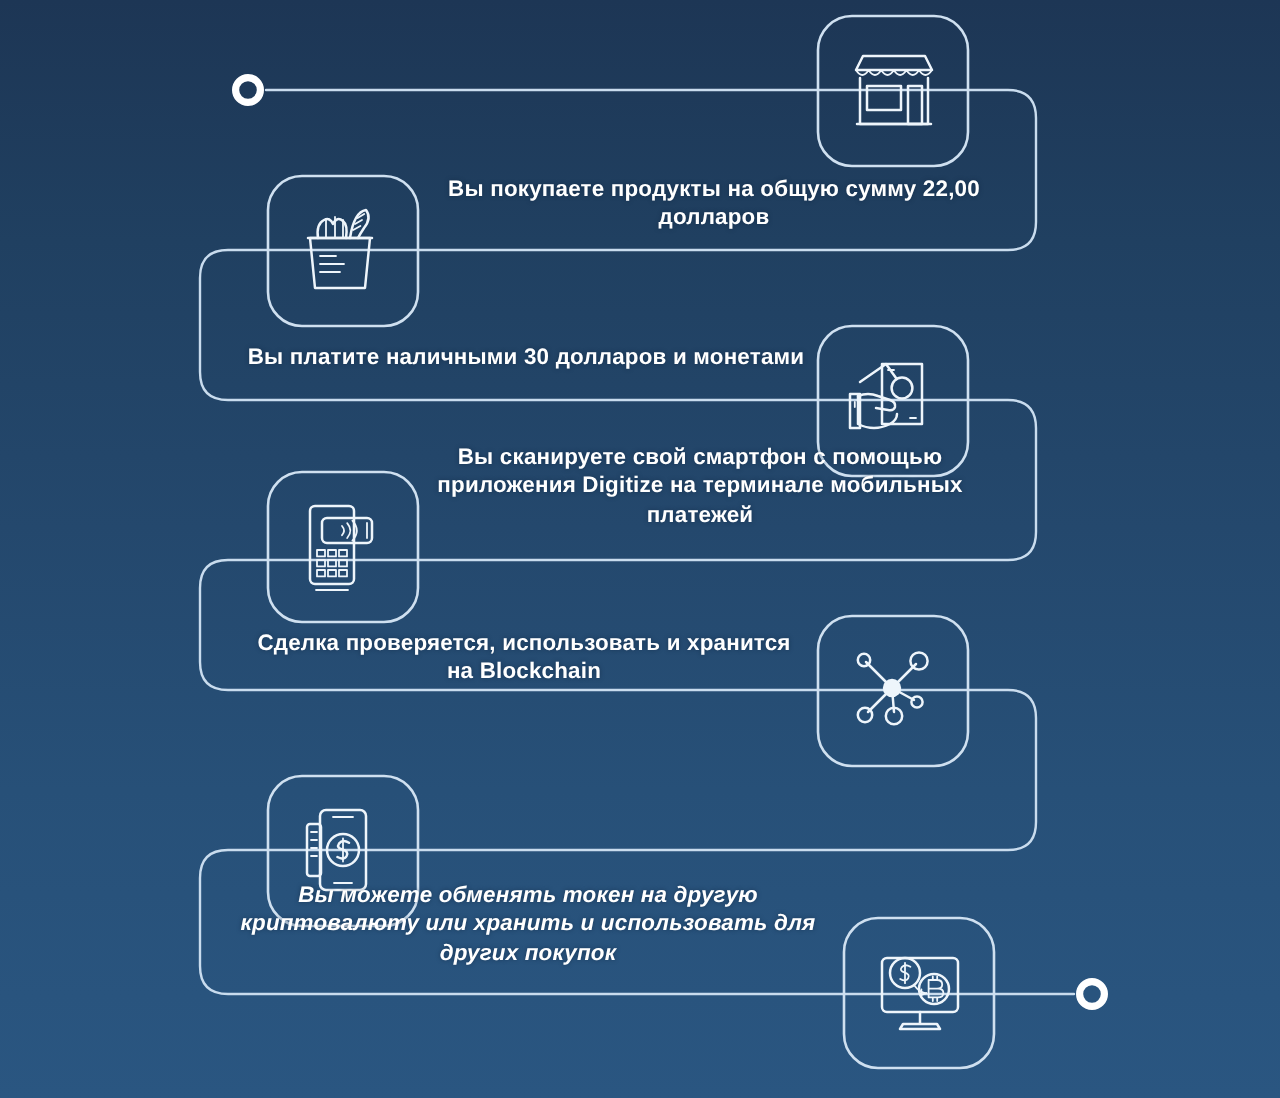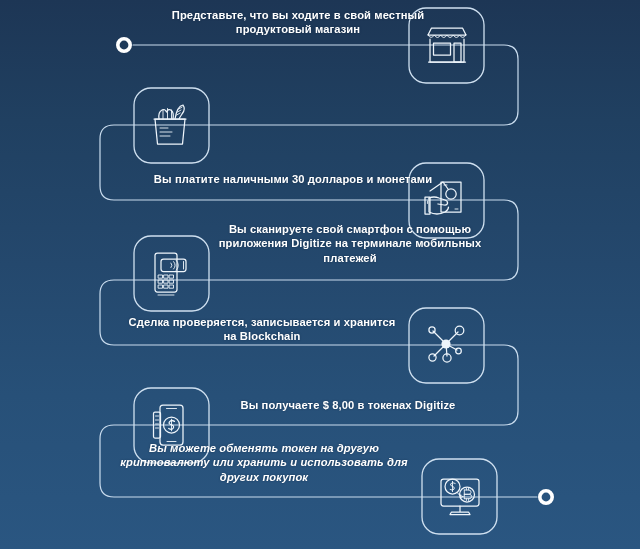--- a/index.html
+++ b/index.html
@@ -163,32 +163,31 @@
 
         <circle class="icon-art" cx="30" cy="21.5" r="7.5"></circle>
         <path class="icon-art-thin" d="M27.3,17 h4.2 q2.6,0 2.6,2.2 q0,2.1 -2.6,2.1 h-4.2 M27.3,21.3 h4.7 q2.7,0 2.7,2.2 q0,2.2 -2.7,2.2 h-4.7 M27.3,17 v8.7 M29.4,15.2 v1.8 M31.6,15.2 v1.8 M29.4,25.7 v1.8 M31.6,25.7 v1.8"></path>
 
         <path class="icon-art-thin" d="M20,19.5 q2.5,3.5 6,4.2"></path>
         <path class="icon-art-thin" d="M23.6,24.6 l2.6,-1.1 M23.6,24.6 l0.1,-2.9"></path>
       </g>
     </g>
   </svg>
 
-  <div class="caption" style="left:148px;top:8px;width:300px;">Представьте, что вы ходите в свой местный
-продуктовый магазин</div>
 
+  <div class="caption" style="left:212px;top:88px;width:290px;">Вы покупаете продукты на общую сумму 22,00
+долларов</div>
 
-  <div class="caption" style="left:118px;top:172px;width:290px;margin-left:30px;">Вы платите наличными 30 долларов и монетами</div>
+  <div class="caption" style="left:118px;top:172px;width:290px;">Вы платите наличными 30 долларов и монетами</div>
 
   <div class="caption" style="left:204px;top:222px;width:292px;text-align:center;">Вы сканируете свой смартфон с помощью
 приложения Digitize на терминале мобильных
 платежей</div>
 
-  <div class="caption" style="left:118px;top:315px;width:288px;">Сделка проверяется, записывается и хранится
+  <div class="caption" style="left:118px;top:315px;width:288px;">Сделка проверяется, использовать и хранится
 на Blockchain</div>
 
-  <div class="caption" style="left:204px;top:398px;width:288px;">Вы получаете $ 8,00 в токенах Digitize</div>
 
   <div class="caption" style="left:118px;top:441px;width:292px;font-style:italic;">Вы можете обменять токен на другую
 криптовалюту или хранить и использовать для
 других покупок</div>
 
 </div>
 
 </body></html>

